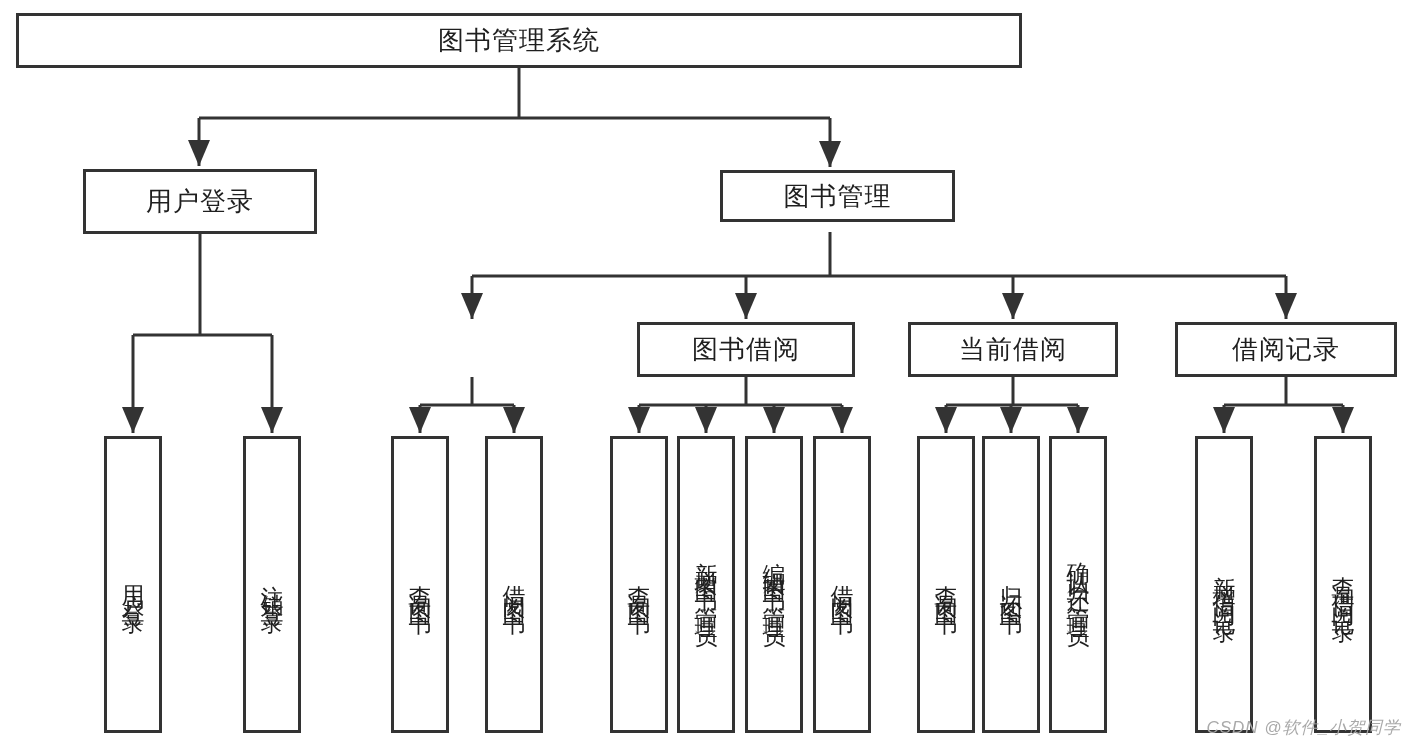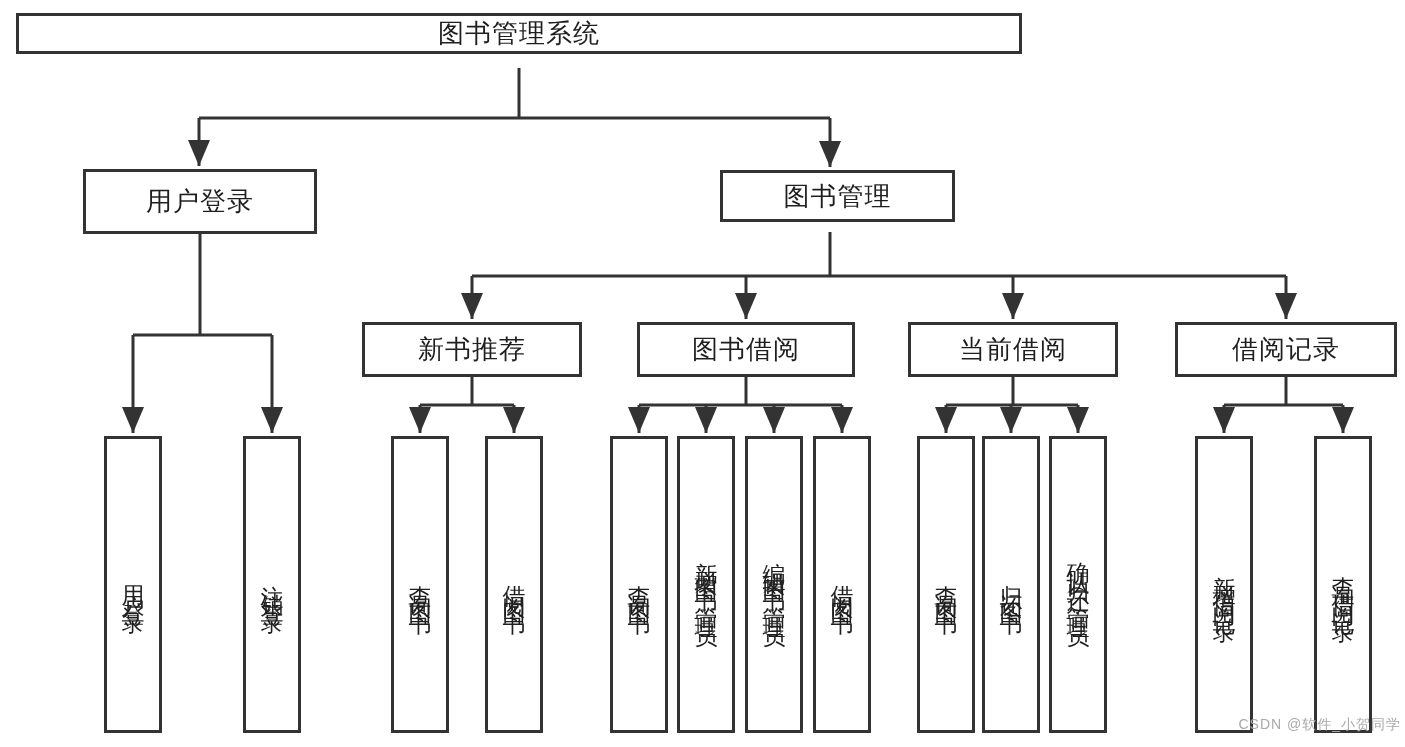--- a/index.html
+++ b/index.html
@@ -27,22 +27,22 @@
   .node .lbl{
     font-size:26px;color:var(--text,#1f1f1f);
     letter-spacing:1px;white-space:nowrap;
   }
   .node.v .lbl{
     writing-mode:vertical-rl;text-orientation:mixed;
     font-size:23px;line-height:1;letter-spacing:9px;white-space:normal;
   }
   .watermark{
     position:absolute;z-index:3;right:4px;top:716px;
-    font-size:14px;color:var(--watermark,#a9a9a9);
-    letter-spacing:1px;white-space:nowrap;
+    font-size:17px;color:var(--watermark,#a9a9a9);
+    letter-spacing:1px;white-space:nowrap;font-style:italic;
   }
 </style>
 </head>
 <body>
 
 <div class="stage">
 
   <svg class="connectors" width="1405" height="747" viewBox="0 0 1405 747">
     <defs>
       <marker id="arw" markerUnits="userSpaceOnUse" markerWidth="26" markerHeight="22" refX="26" refY="11" orient="auto">
@@ -84,34 +84,31 @@
     <path d="M946 405 V433" marker-end="url(#arw)"></path>
     <path d="M1011 405 V433" marker-end="url(#arw)"></path>
     <path d="M1078 405 V433" marker-end="url(#arw)"></path>
 
     <path d="M1286 377 V405"></path>
     <path d="M1224 405 H1343"></path>
     <path d="M1224 405 V433" marker-end="url(#arw)"></path>
     <path d="M1343 405 V433" marker-end="url(#arw)"></path>
   </svg>
 
-  <div class="node" style="left:16px;top:13px;width:1006px;height:41px">
+  <div class="node" style="left:16px;top:13px;width:1006px;height:55px">
     <span class="lbl">图书管理系统</span>
   </div>
 
   <div class="node" style="left:83px;top:169px;width:234px;height:65px">
     <span class="lbl">用户登录</span>
   </div>
   <div class="node" style="left:720px;top:170px;width:235px;height:52px">
     <span class="lbl">图书管理</span>
   </div>
 
-  <div class="node" style="left:362px;top:322px;width:220px;height:55px">
-    <span class="lbl">新书推荐</span>
-  </div>
   <div class="node" style="left:908px;top:322px;width:210px;height:55px">
     <span class="lbl">当前借阅</span>
   </div>
   <div class="node" style="left:637px;top:322px;width:218px;height:55px">
     <span class="lbl">图书借阅</span>
   </div>
   <div class="node" style="left:1175px;top:322px;width:222px;height:55px">
     <span class="lbl">借阅记录</span>
   </div>
 

